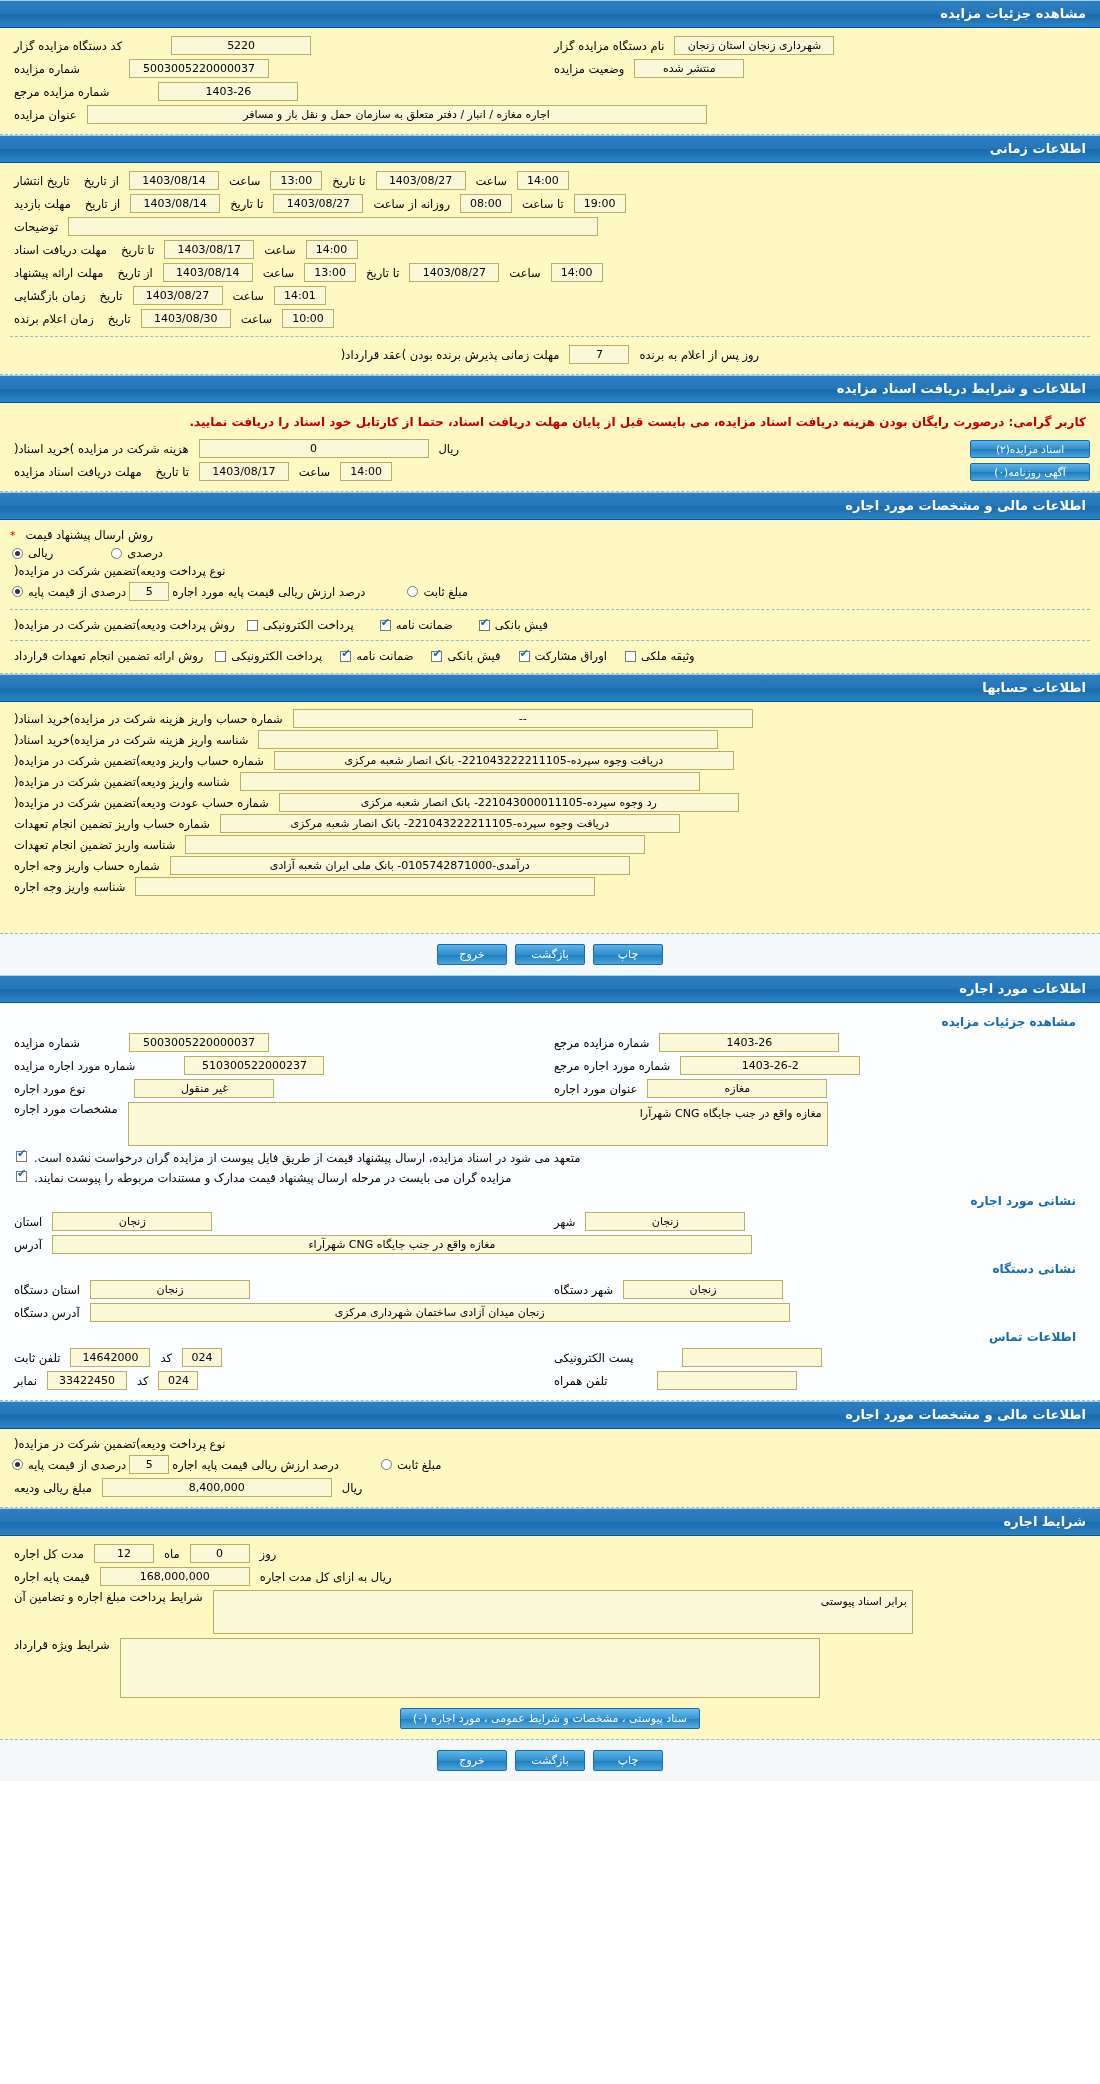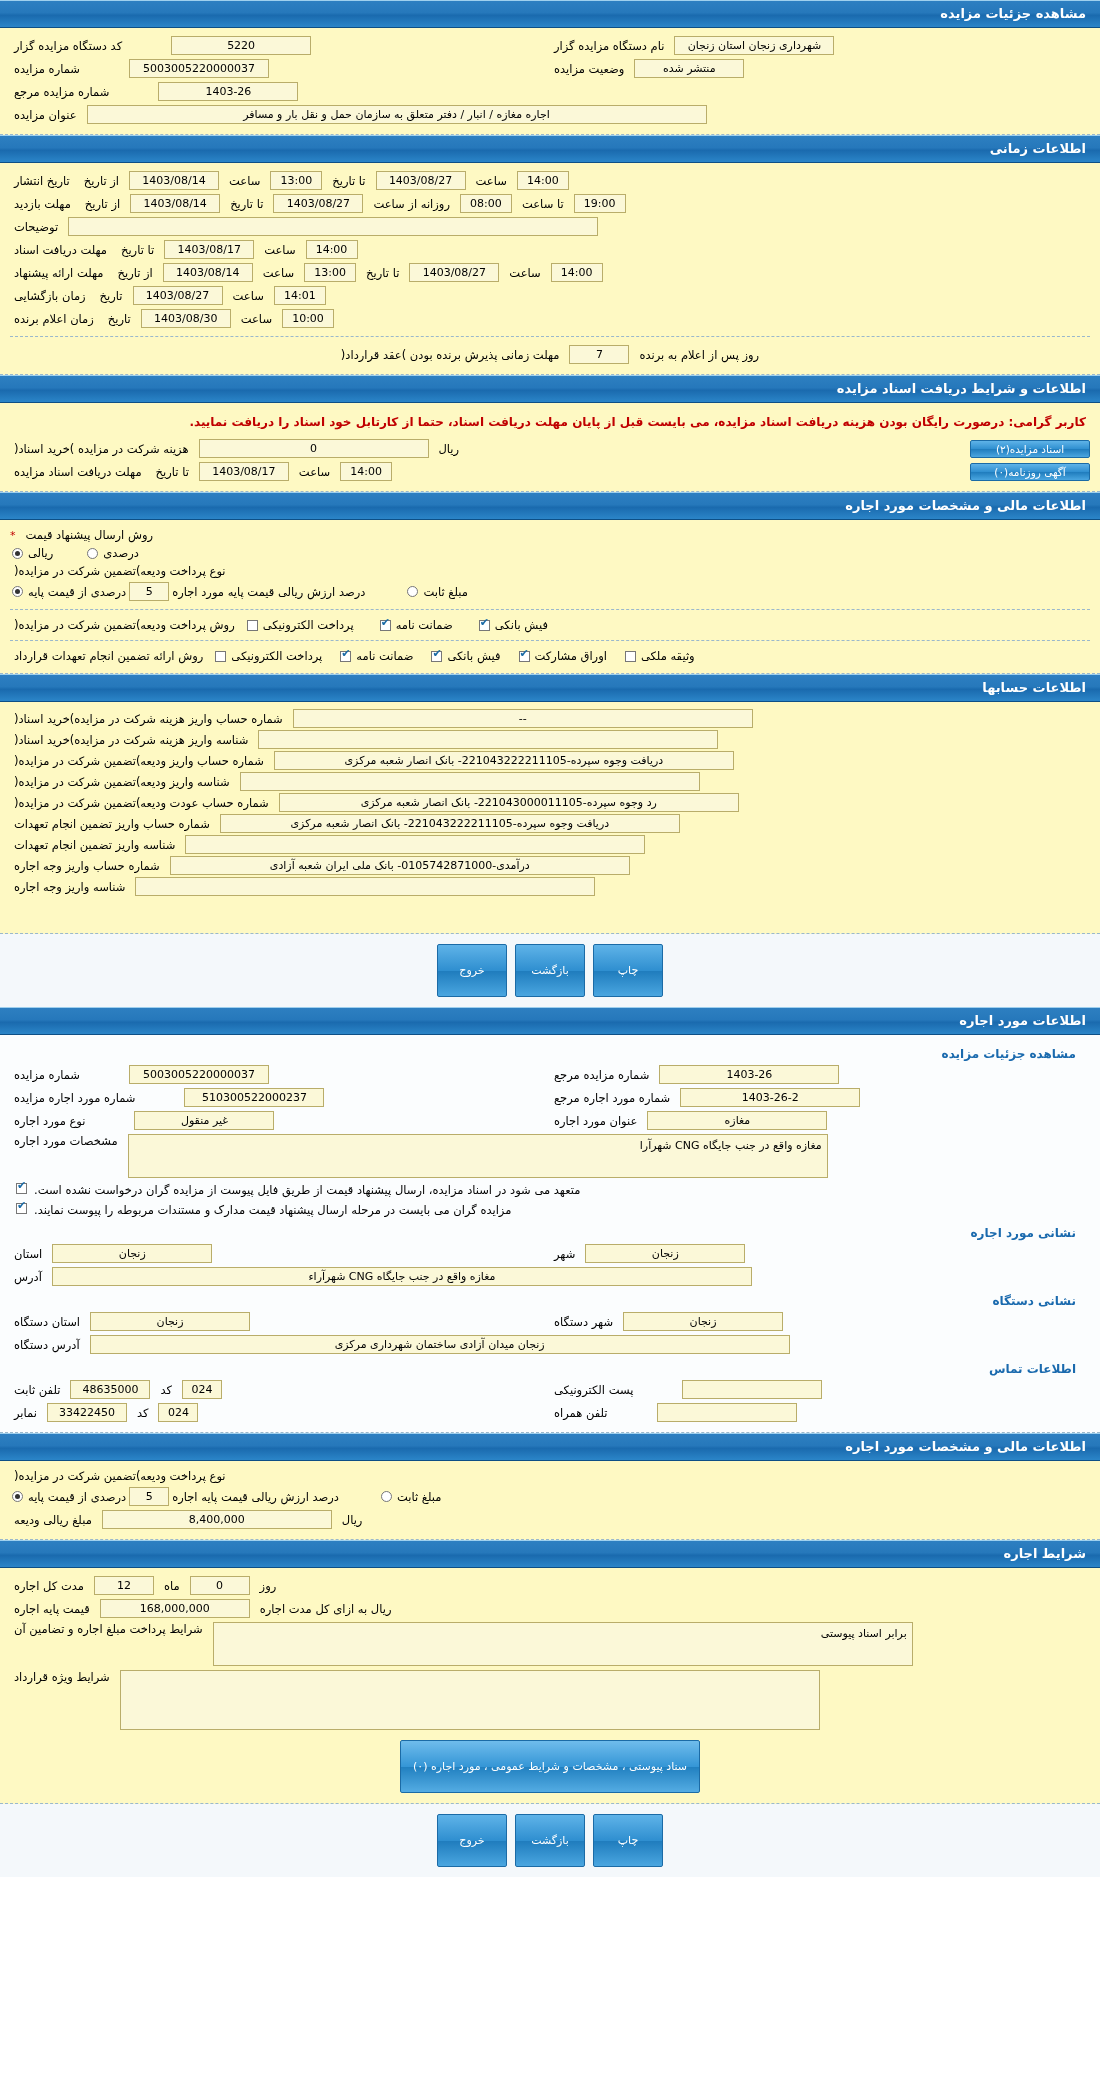--- a/index.html
+++ b/index.html
@@ -102,21 +102,21 @@
     font-weight: bold;
     text-align: right;
     padding: 6px 4px 8px 4px;
     font-size: 12px;
   }
   .btn {
     background: linear-gradient(to bottom, #5fb3e8 0%, #2f8fd0 50%, #1f7cbd 51%, #4aa6e0 100%);
     border: 1px solid #1b6ba6;
     color: #fff;
     font-size: 11px;
-    padding: 19px 12px;
+    padding: 3px 12px;
     border-radius: 2px;
     cursor: pointer;
     text-align: center;
     white-space: nowrap;
   }
   .btn-sm { padding: 2px 8px; font-size: 10.5px; }
   .btnrow {
     display: flex;
     flex-direction: row-reverse;
     justify-content: center;
@@ -340,21 +340,21 @@
   </div>
 
   <div class="panel">
     <div class="bar">اطلاعات مالی و مشخصات مورد اجاره</div>
     <div class="section">
 
       <div class="row">
         <span class="star">*</span>
         <div class="lbl">روش ارسال پیشنهاد قیمت</div>
       </div>
-      <div class="row" style="gap:32px; padding-right:20px">
+      <div class="row" style="gap:56px; padding-right:20px">
         <div class="opt">
           <span class="radio on"></span>
           <span>ریالی</span>
         </div>
         <div class="opt">
           <span class="radio"></span>
           <span>درصدی</span>
         </div>
       </div>
 
@@ -561,21 +561,21 @@
       <div class="row">
         <div class="lbl">آدرس دستگاه</div>
         <div class="fld w700">زنجان میدان آزادی ساختمان شهرداری مرکزی</div>
       </div>
 
       <div class="bar-sub">اطلاعات تماس</div>
       <div class="grid2">
         <div class="col half">
           <div class="row">
             <div class="lbl">تلفن ثابت</div>
-            <div class="fld w80">48635000</div>
+            <div class="fld w80">14642000</div>
             <div class="lbl">کد</div>
             <div class="fld w40">024</div>
           </div>
           <div class="row">
             <div class="lbl">نمابر</div>
             <div class="fld w80">33422450</div>
             <div class="lbl">کد</div>
             <div class="fld w40">024</div>
           </div>
         </div>

